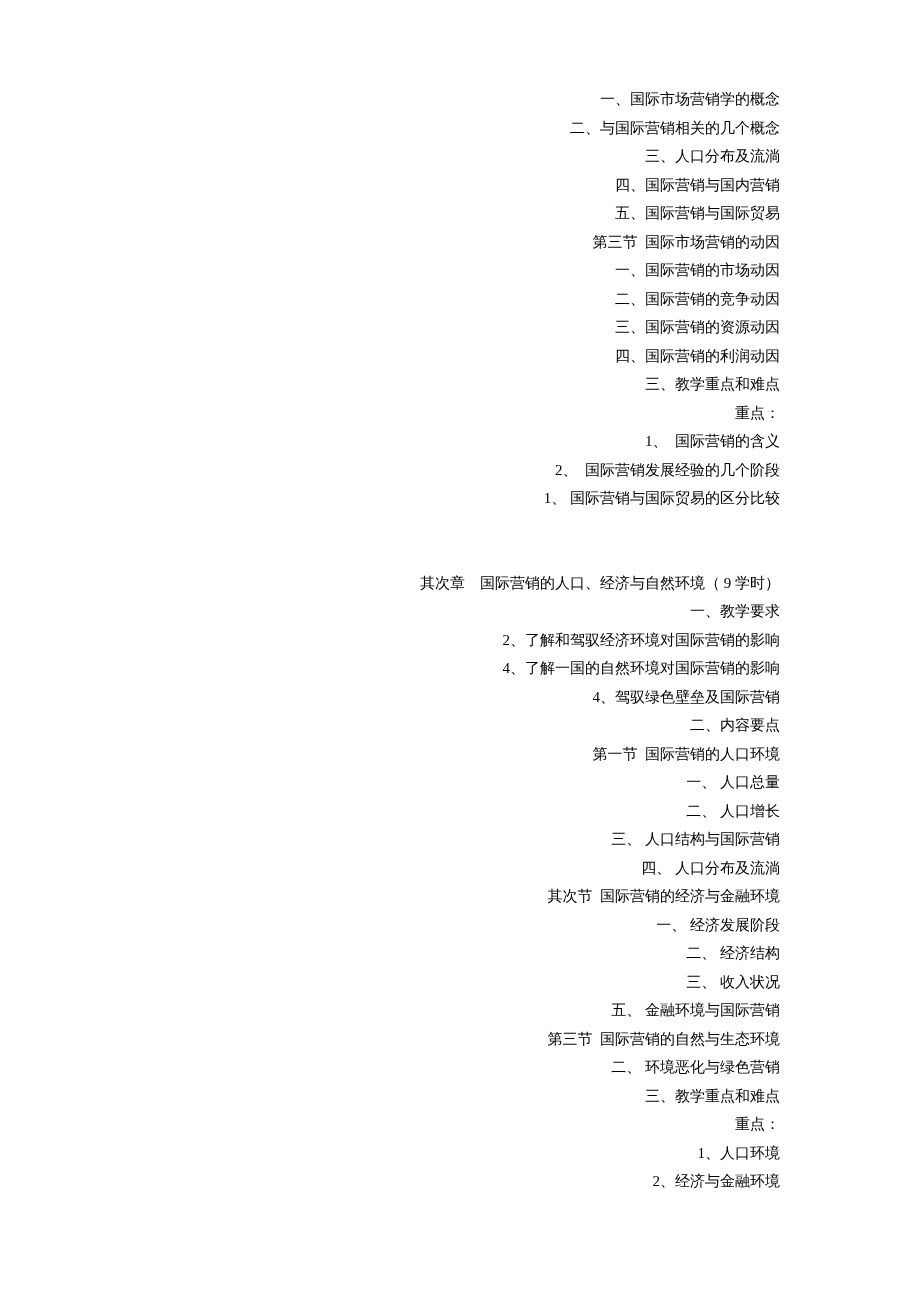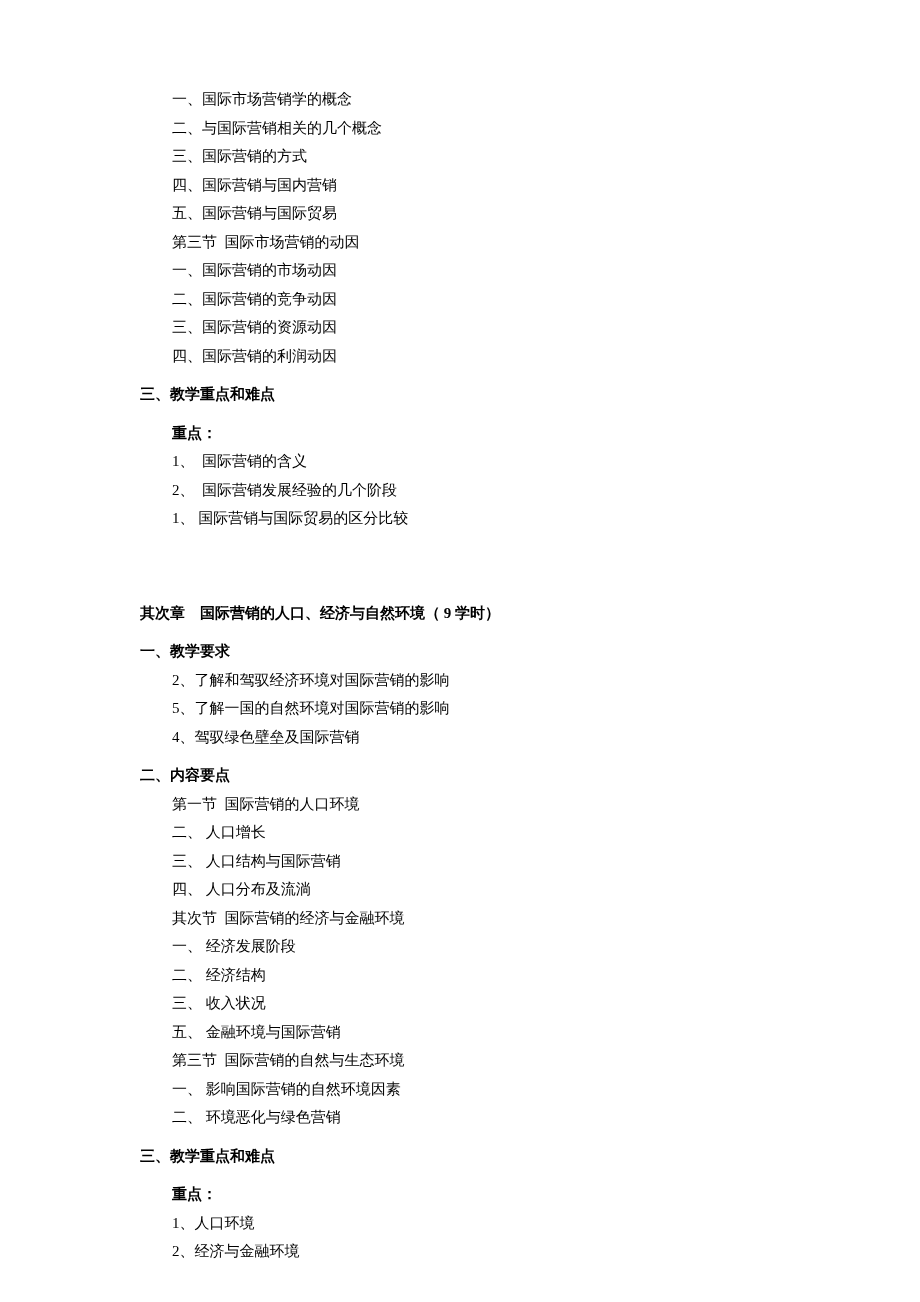--- a/index.html
+++ b/index.html
@@ -13,74 +13,74 @@
   }
   .page {
     width: 920px;
     min-height: 1302px;
     padding: 85px 140px 40px 140px;
     box-sizing: border-box;
     position: relative;
   }
   .line {
     white-space: pre;
+    text-align: right;
   }
   .bold {
-    font-weight: bold;
-    margin-top: 10px;
+    font-weight: normal;
   }
   .indent-1 { padding-left: 32px; }
   .indent-2 { padding-left: 0px; }
   .spacer {
     height: 28px;
   }
 </style>
 </head>
 <body>
 
 <div class="page">
 
   <div class="line indent-1">一、国际市场营销学的概念</div>
   <div class="line indent-1">二、与国际营销相关的几个概念</div>
-  <div class="line indent-1">三、国际营销的方式</div>
+  <div class="line indent-1">三、人口分布及流淌</div>
   <div class="line indent-1">四、国际营销与国内营销</div>
   <div class="line indent-1">五、国际营销与国际贸易</div>
   <div class="line indent-1">第三节  国际市场营销的动因</div>
   <div class="line indent-1">一、国际营销的市场动因</div>
   <div class="line indent-1">二、国际营销的竞争动因</div>
   <div class="line indent-1">三、国际营销的资源动因</div>
   <div class="line indent-1">四、国际营销的利润动因</div>
 
   <div class="line bold indent-2">三、教学重点和难点</div>
   <div class="line bold indent-1">重点：</div>
   <div class="line indent-1">1、  国际营销的含义</div>
   <div class="line indent-1">2、  国际营销发展经验的几个阶段</div>
   <div class="line indent-1">1、 国际营销与国际贸易的区分比较</div>
 
   <div class="spacer"></div>
   <div class="spacer"></div>
 
   <div class="line bold indent-2">其次章    国际营销的人口、经济与自然环境（ 9 学时）</div>
   <div class="line bold indent-2">一、教学要求</div>
   <div class="line indent-1">2、了解和驾驭经济环境对国际营销的影响</div>
-  <div class="line indent-1">5、了解一国的自然环境对国际营销的影响</div>
+  <div class="line indent-1">4、了解一国的自然环境对国际营销的影响</div>
   <div class="line indent-1">4、驾驭绿色壁垒及国际营销</div>
 
   <div class="line bold indent-2">二、内容要点</div>
   <div class="line indent-1">第一节  国际营销的人口环境</div>
+  <div class="line indent-1">一、 人口总量</div>
   <div class="line indent-1">二、 人口增长</div>
   <div class="line indent-1">三、 人口结构与国际营销</div>
   <div class="line indent-1">四、 人口分布及流淌</div>
   <div class="line indent-1">其次节  国际营销的经济与金融环境</div>
   <div class="line indent-1">一、 经济发展阶段</div>
   <div class="line indent-1">二、 经济结构</div>
   <div class="line indent-1">三、 收入状况</div>
   <div class="line indent-1">五、 金融环境与国际营销</div>
   <div class="line indent-1">第三节  国际营销的自然与生态环境</div>
-  <div class="line indent-1">一、 影响国际营销的自然环境因素</div>
   <div class="line indent-1">二、 环境恶化与绿色营销</div>
 
   <div class="line bold indent-2">三、教学重点和难点</div>
   <div class="line bold indent-1">重点：</div>
   <div class="line indent-1">1、人口环境</div>
   <div class="line indent-1">2、经济与金融环境</div>
 
 </div>
 
 </body></html>

